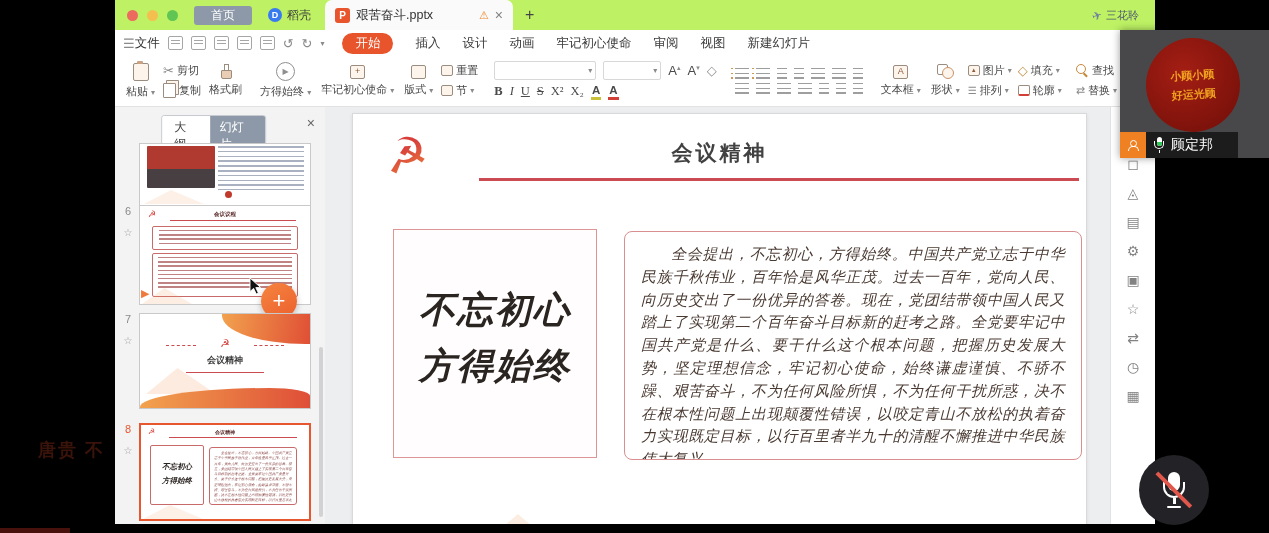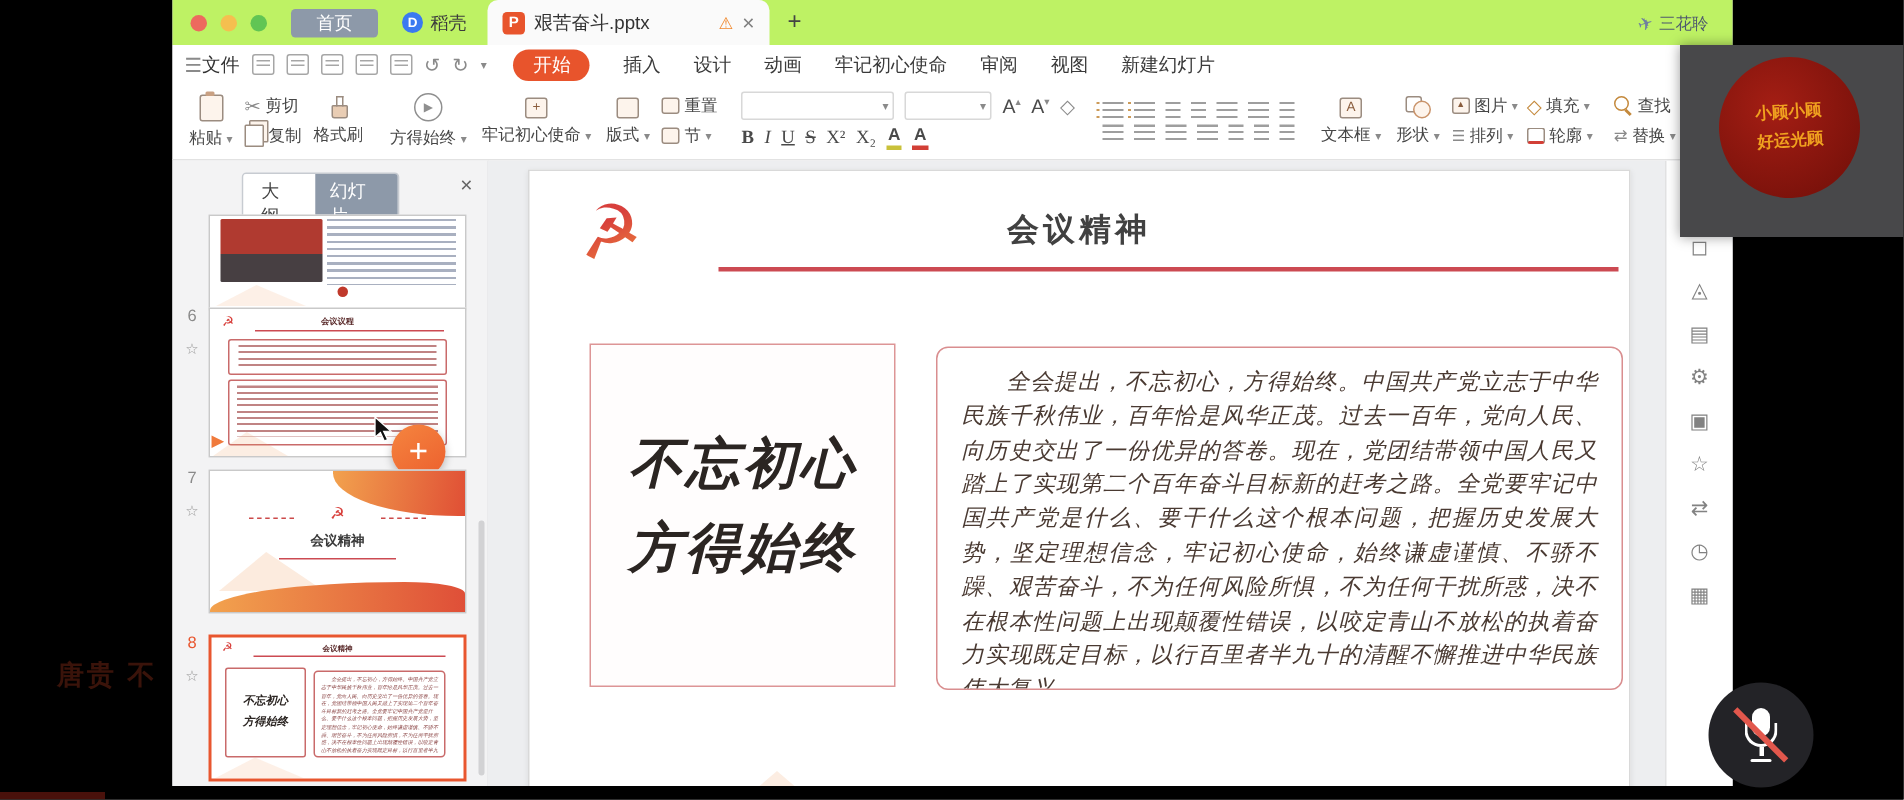--- a/index.html
+++ b/index.html
@@ -440,20 +440,32 @@
   </div>
 
   <div class="wmtext">唐贵 不</div>
   <div class="sliver"></div>
 
   <div class="vtile">
     <div class="avatar">
       <span class="t">小顾小顾</span>
       <span class="t">好运光顾</span>
     </div>
+    <div class="namebar">
+      <span class="psq">
+          <span class="person"></span>
+        </span>
+      <span class="mic-s">
+          <i></i>
+          <b></b>
+          <u></u>
+          <s></s>
+        </span>
+      <span class="vname">顾定邦</span>
+    </div>
   </div>
 
   <div class="mutebtn">
     <span class="mic-b">
         <i></i>
         <u></u>
         <s></s>
         <b></b>
       </span>
     <span class="slash"></span>

